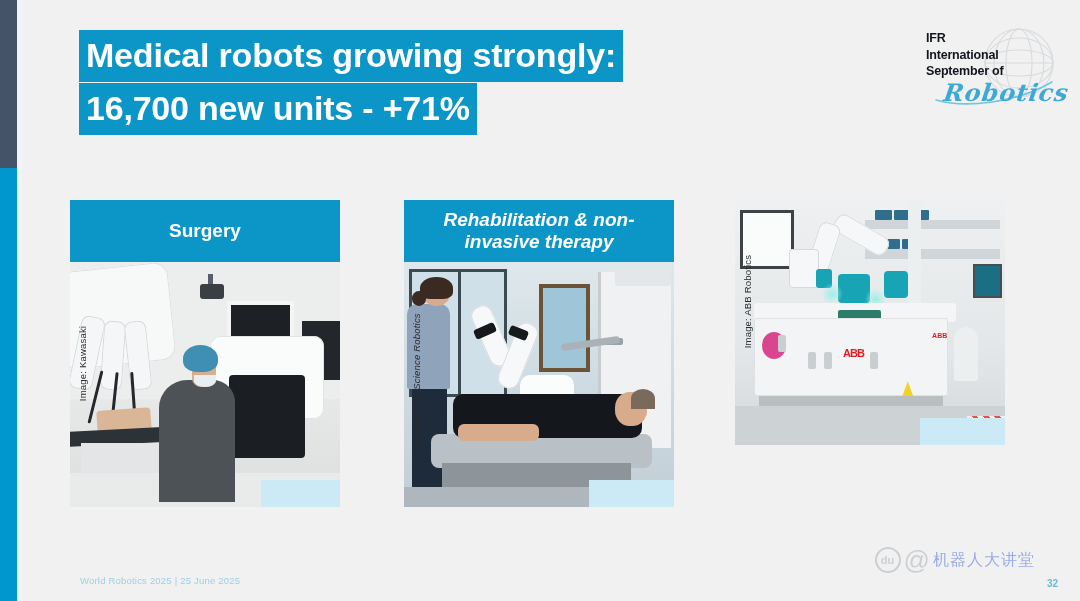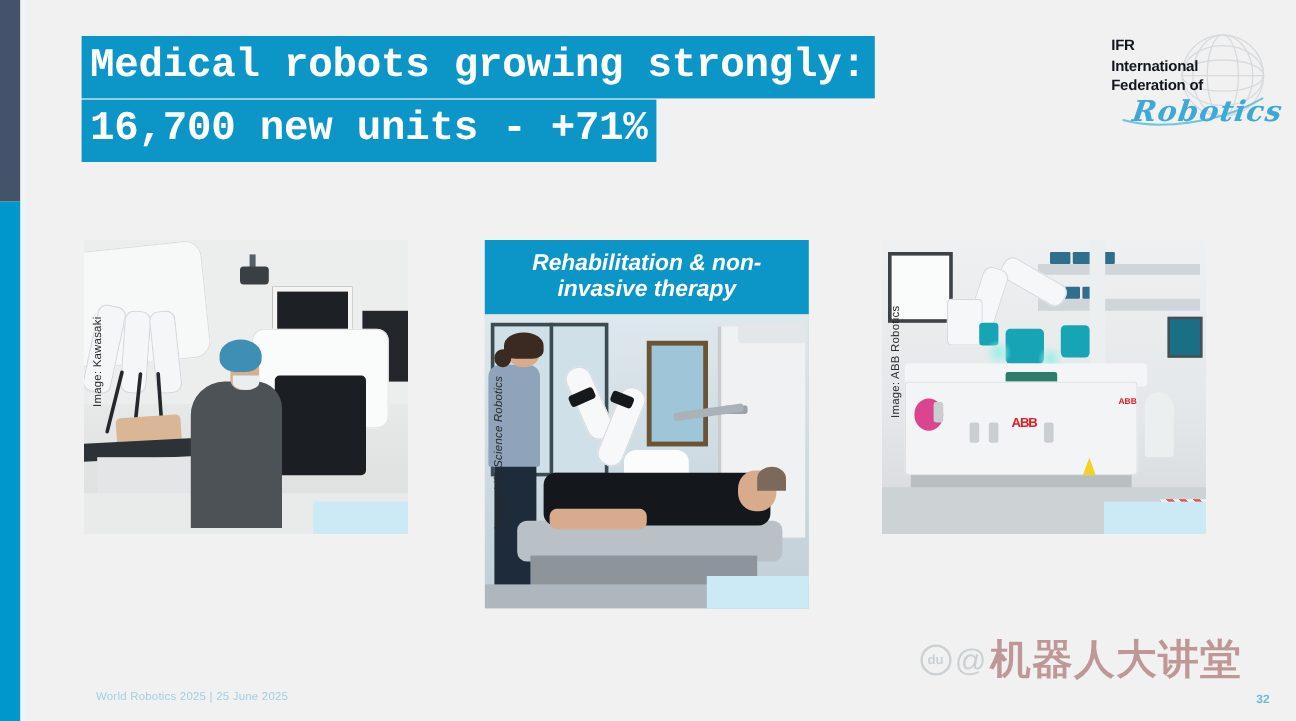--- a/index.html
+++ b/index.html
@@ -19,21 +19,21 @@
     position:absolute; left:0; top:168px; width:17px; height:433px;
     background:#0098cc;
   }
   #edge-gap {
     position:absolute; left:17px; top:0; width:5px; height:601px;
     background:#eef4f7;
   }
 
   
   #title-block {
-    position:absolute; left:68px; top:30px; width:620px;font-family:Liberation Mono, monospace;
+    position:absolute; left:79px; top:30px; width:620px;
   }
   .title-line {
     display:inline-block;
     background:#0c96c8;
     color:#ffffff;
     font-size:34px;
     font-weight:bold;
     line-height:1.38;
     padding:2px 7px 3px 7px;
     letter-spacing:-0.2px;
@@ -240,21 +240,21 @@
   }
   #wm-paw {
     width:26px; height:26px;
     border-radius:50%;
     border:2px solid #9aa3aa;
     display:flex; align-items:center; justify-content:center;
     font-size:11px; color:#9aa3aa; font-weight:bold;
   }
   #wm-at { font-size:26px; color:#9aa3aa; line-height:1; }
   #wm-text {
-    font-size:34px; color:#7f1d1d; font-weight:bold; letter-spacing:1px;
+    font-size:16px; color:#1d4ed8; font-weight:normal; letter-spacing:1px;
     font-family:"DejaVu Sans", sans-serif;
   }
 </style>
 </head>
 <body>
 
 <div id="edge-dark"></div>
 <div id="edge-blue"></div>
 <div id="edge-gap"></div>
 
@@ -268,29 +268,30 @@
     <circle cx="37" cy="37" r="34" fill="none" stroke="#b9bfc4" stroke-width="1.1"></circle>
     <ellipse cx="37" cy="37" rx="13" ry="34" fill="none" stroke="#b9bfc4" stroke-width="1.1"></ellipse>
     <ellipse cx="37" cy="37" rx="25" ry="34" fill="none" stroke="#b9bfc4" stroke-width="1.1"></ellipse>
     <line x1="3" y1="37" x2="71" y2="37" stroke="#b9bfc4" stroke-width="1.1"></line>
     <ellipse cx="37" cy="37" rx="34" ry="13" fill="none" stroke="#b9bfc4" stroke-width="1.1"></ellipse>
     <ellipse cx="37" cy="37" rx="34" ry="25" fill="none" stroke="#b9bfc4" stroke-width="1.1"></ellipse>
   </svg>
   <div id="logo-text">
     <div>IFR</div>
     <div>International</div>
-    <div>Federation of</div>
+    <div>September of</div>
   </div>
   <svg id="logo-swash" viewBox="0 0 122 38">
     <path d="M2 30 C 30 38, 80 34, 118 12" fill="none" stroke="#6fc4e4" stroke-width="1.6" stroke-linecap="round"></path>
   </svg>
   <div id="logo-script">Robotics</div>
 </div>
 
 <div class="card" id="card-1">
+  <div class="card-header">Surgery</div>
   <div class="card-photo">
     <div class="scene">
       <div class="s1-bg"></div>
         <div class="s1-wall"></div>
       <div class="s1-monitor"></div>
         <div class="s1-monitor2"></div>
       <div class="s1-camstem"></div>
         <div class="s1-cam"></div>
       <div class="s1-arm-hub"></div>
       <div class="s1-arm s1-a1"></div>

